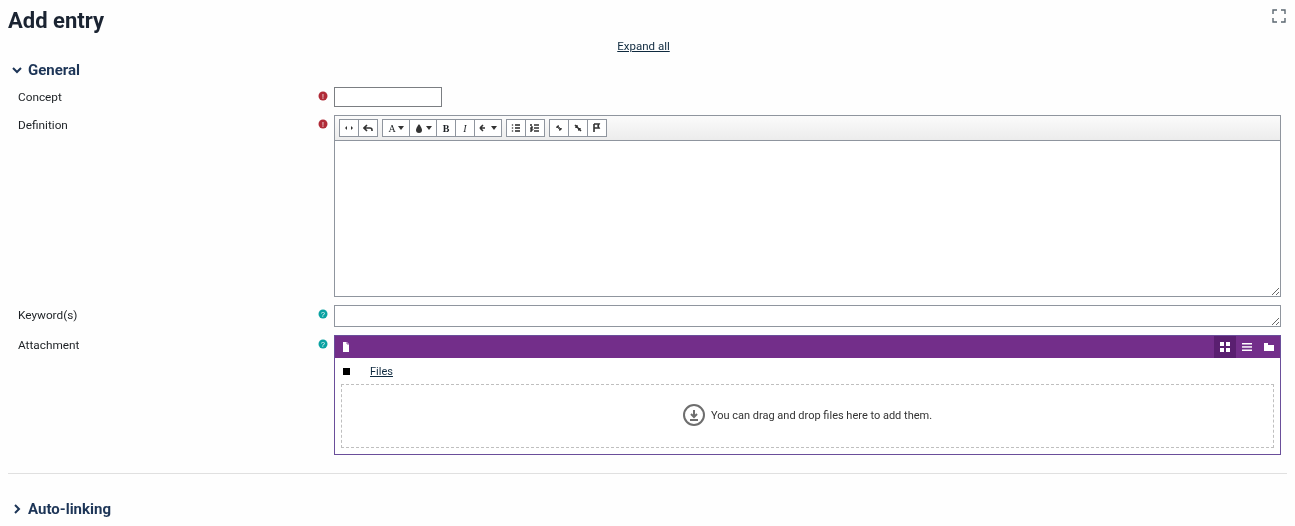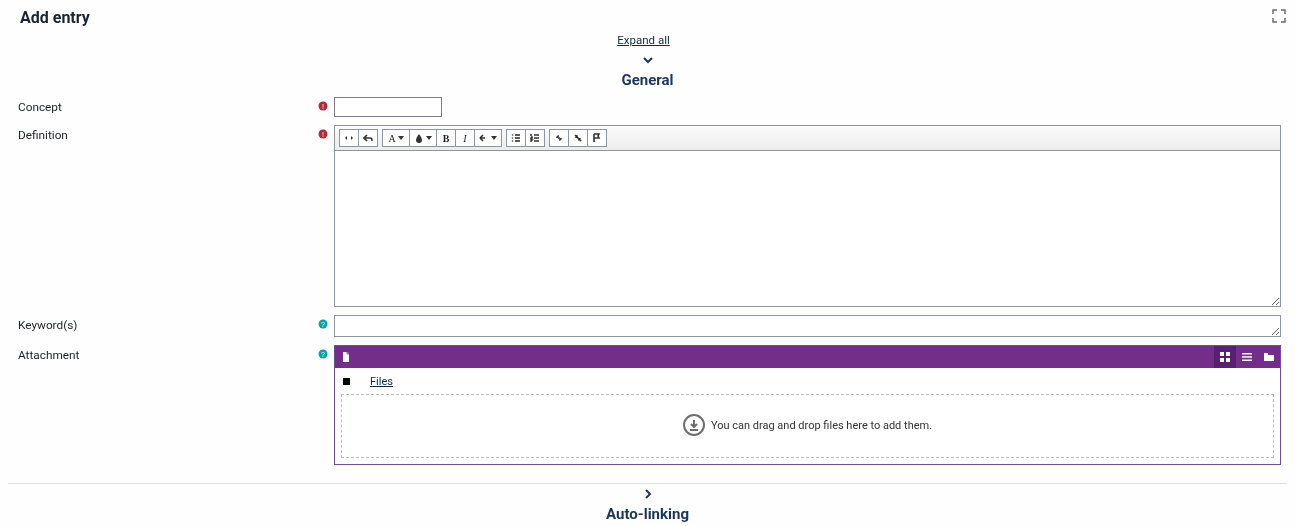--- a/index.html
+++ b/index.html
@@ -10,40 +10,39 @@
   background: #fefefe;
   width: 1295px;
 }
 .container { padding: 8px 8px 12px 8px; }
 .header-row {
   display: flex;
   justify-content: space-between;
   align-items: flex-start;
   margin-bottom: 4px;
 }
-h2.page-title { font-size: 16px; font-weight: 700; color: #1b2432; margin-left: 12px; }
+h2.page-title { font-size: 22px; font-weight: 700; color: #1b2432; }
 .expand-icon { width: 16px; height: 16px; display:flex;align-items:center;justify-content:center;cursor:pointer;}
 .expand-icon svg { stroke:#5b6770; }
 .expand-all-row { text-align:center; padding: 2px 8px 4px 0;}
 .expand-all { font-size: 11.5px; color:#0f2a3f; text-decoration:underline; cursor:pointer; }
 .section-header {
   display: flex;
   align-items: center;
   gap: 6px;
   cursor: pointer;
   color: #1d3557;
   font-size: 15px;
   font-weight: 700;
   padding: 4px 4px;
-  flex-direction: column;
 }
 .section-header.collapsed-border { border-bottom: 1px solid #e0e0e0; padding-bottom:8px; margin-bottom:8px;}
 .chev { width: 10px; height: 10px; display:inline-flex;align-items:center;justify-content:center;}
 .chev svg { stroke:#1d3557; stroke-width:2;}
-.section-body { padding: 2px 0 12px 0; border-bottom:1px solid #e0e0e0; margin-bottom:1px;}
+.section-body { padding: 2px 0 12px 0; border-bottom:1px solid #e0e0e0; margin-bottom:22px;}
 .form-row {
   display: flex;
   align-items: flex-start;
   padding: 2px 0 6px 10px;
 }
 .form-label {
   width: 300px;
   min-width: 300px;
   font-size: 11.8px;
   color: #1d2125;

